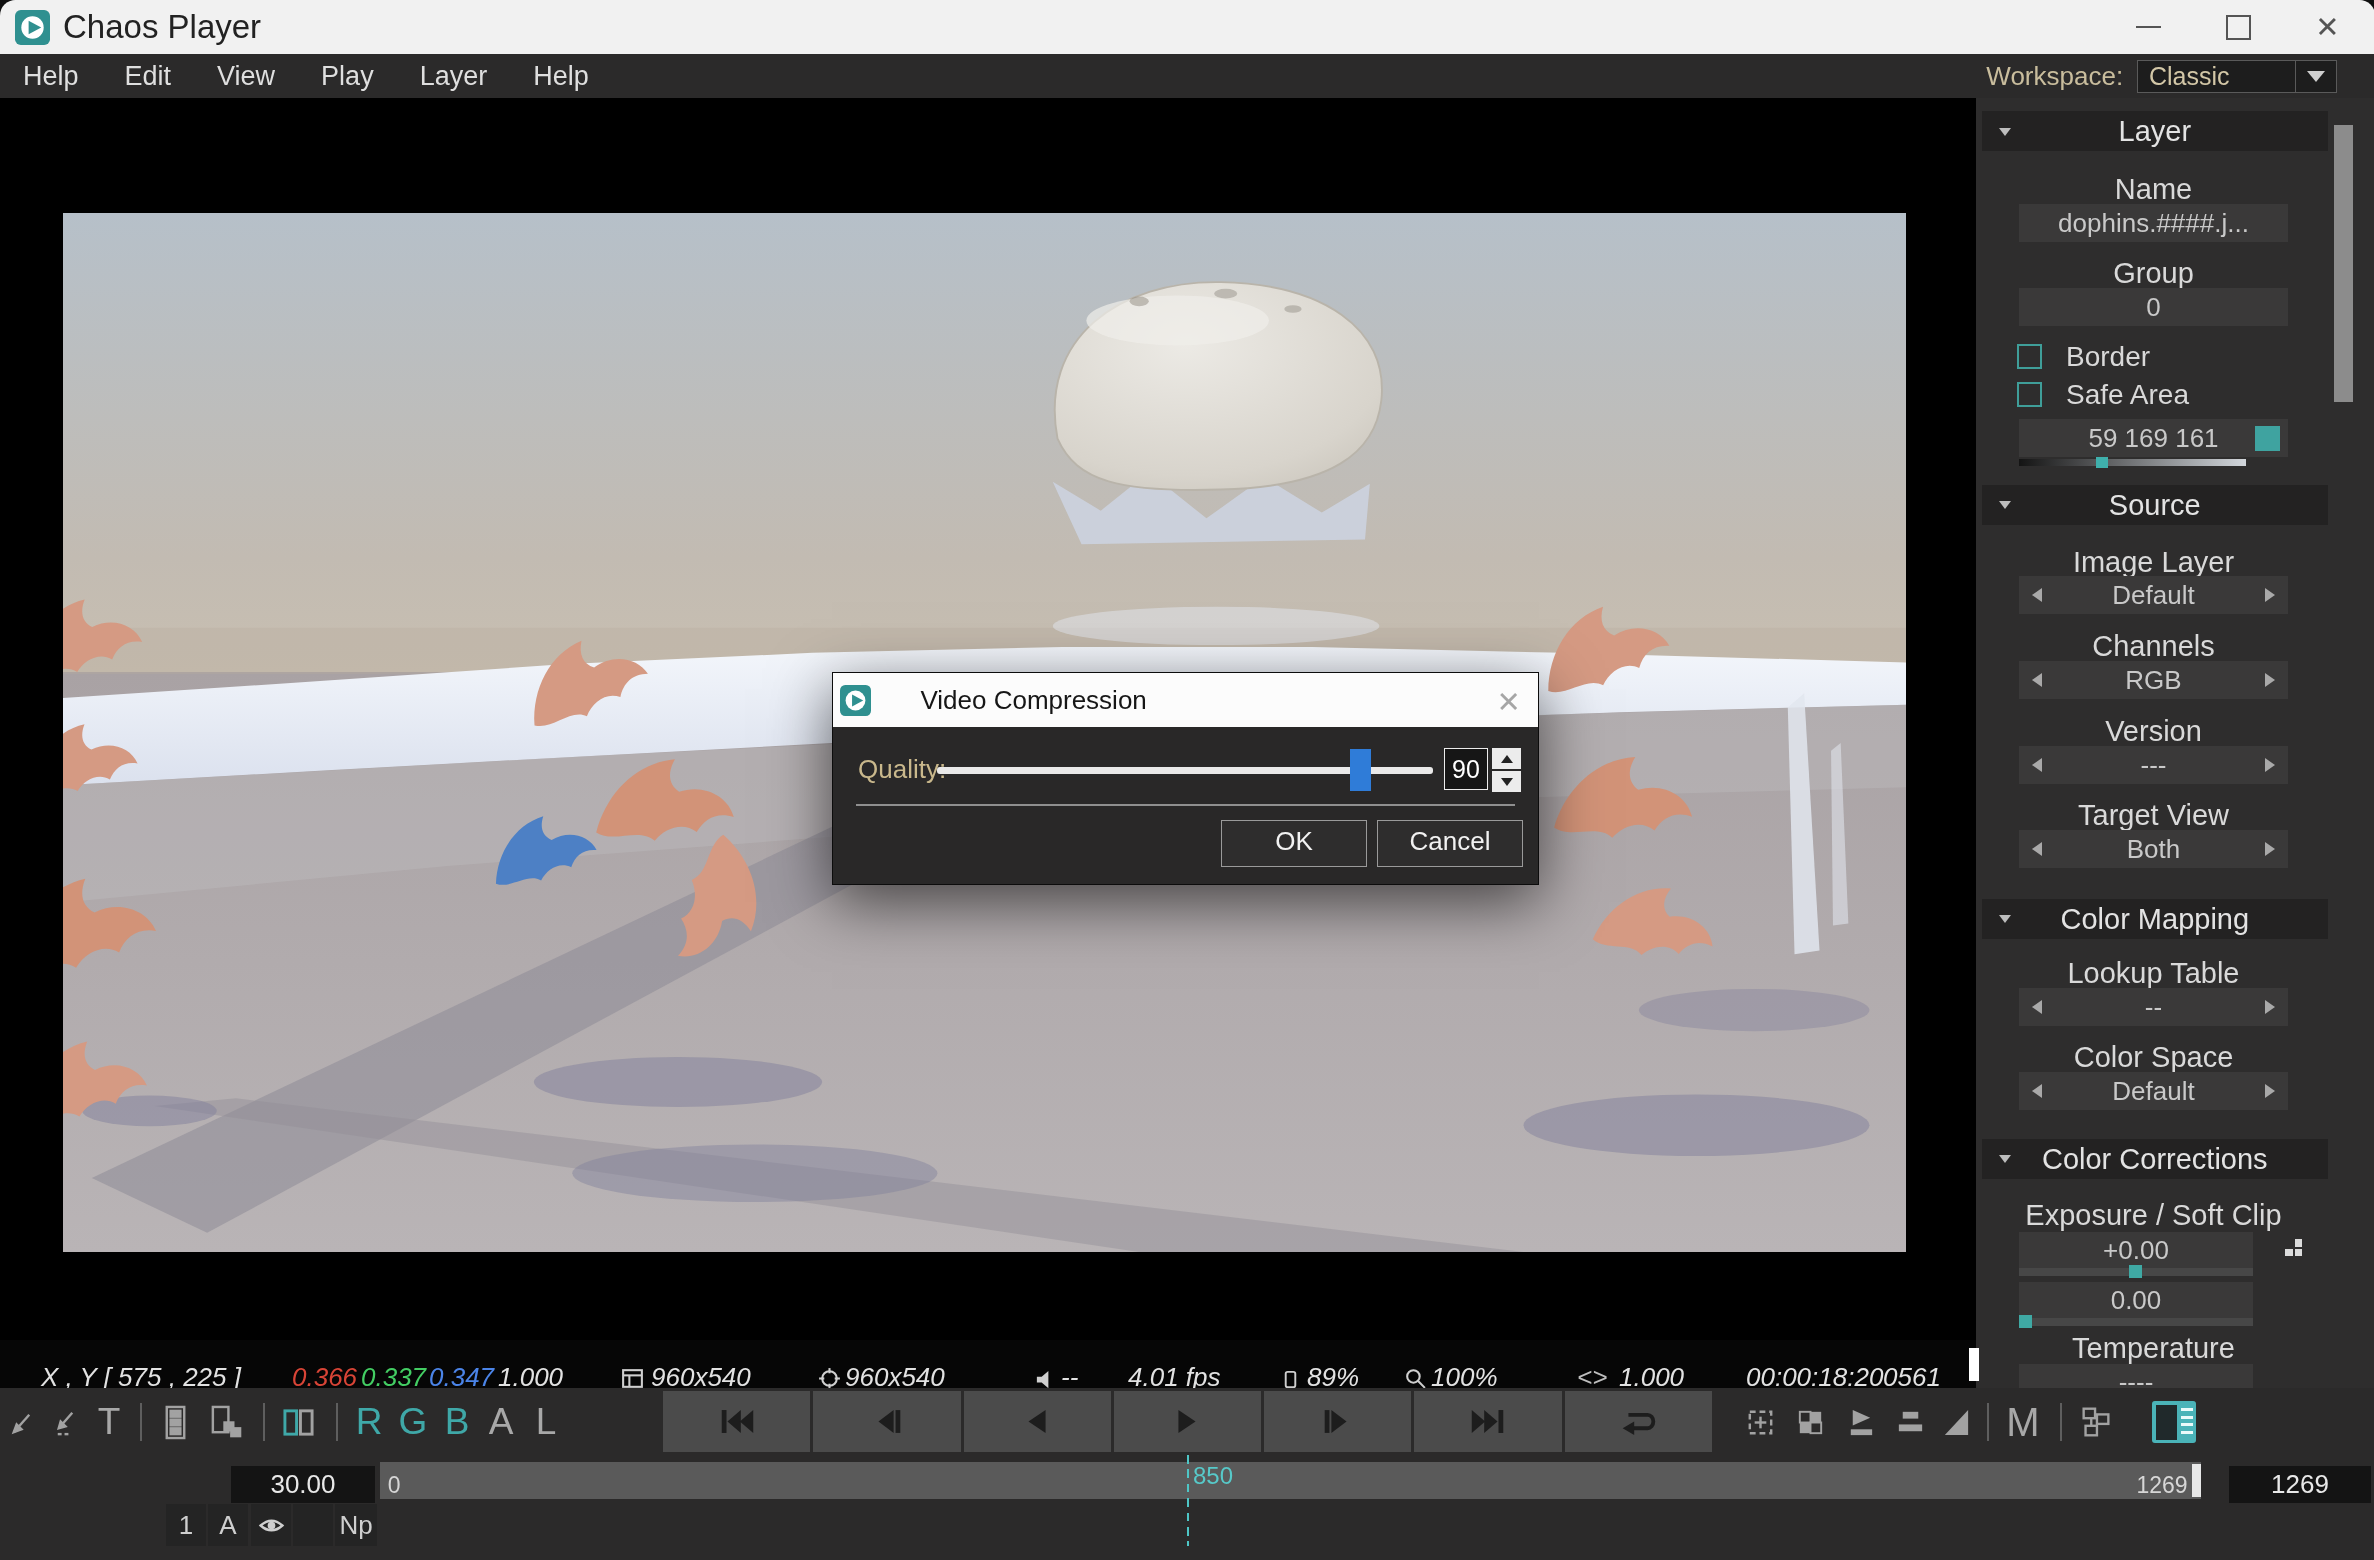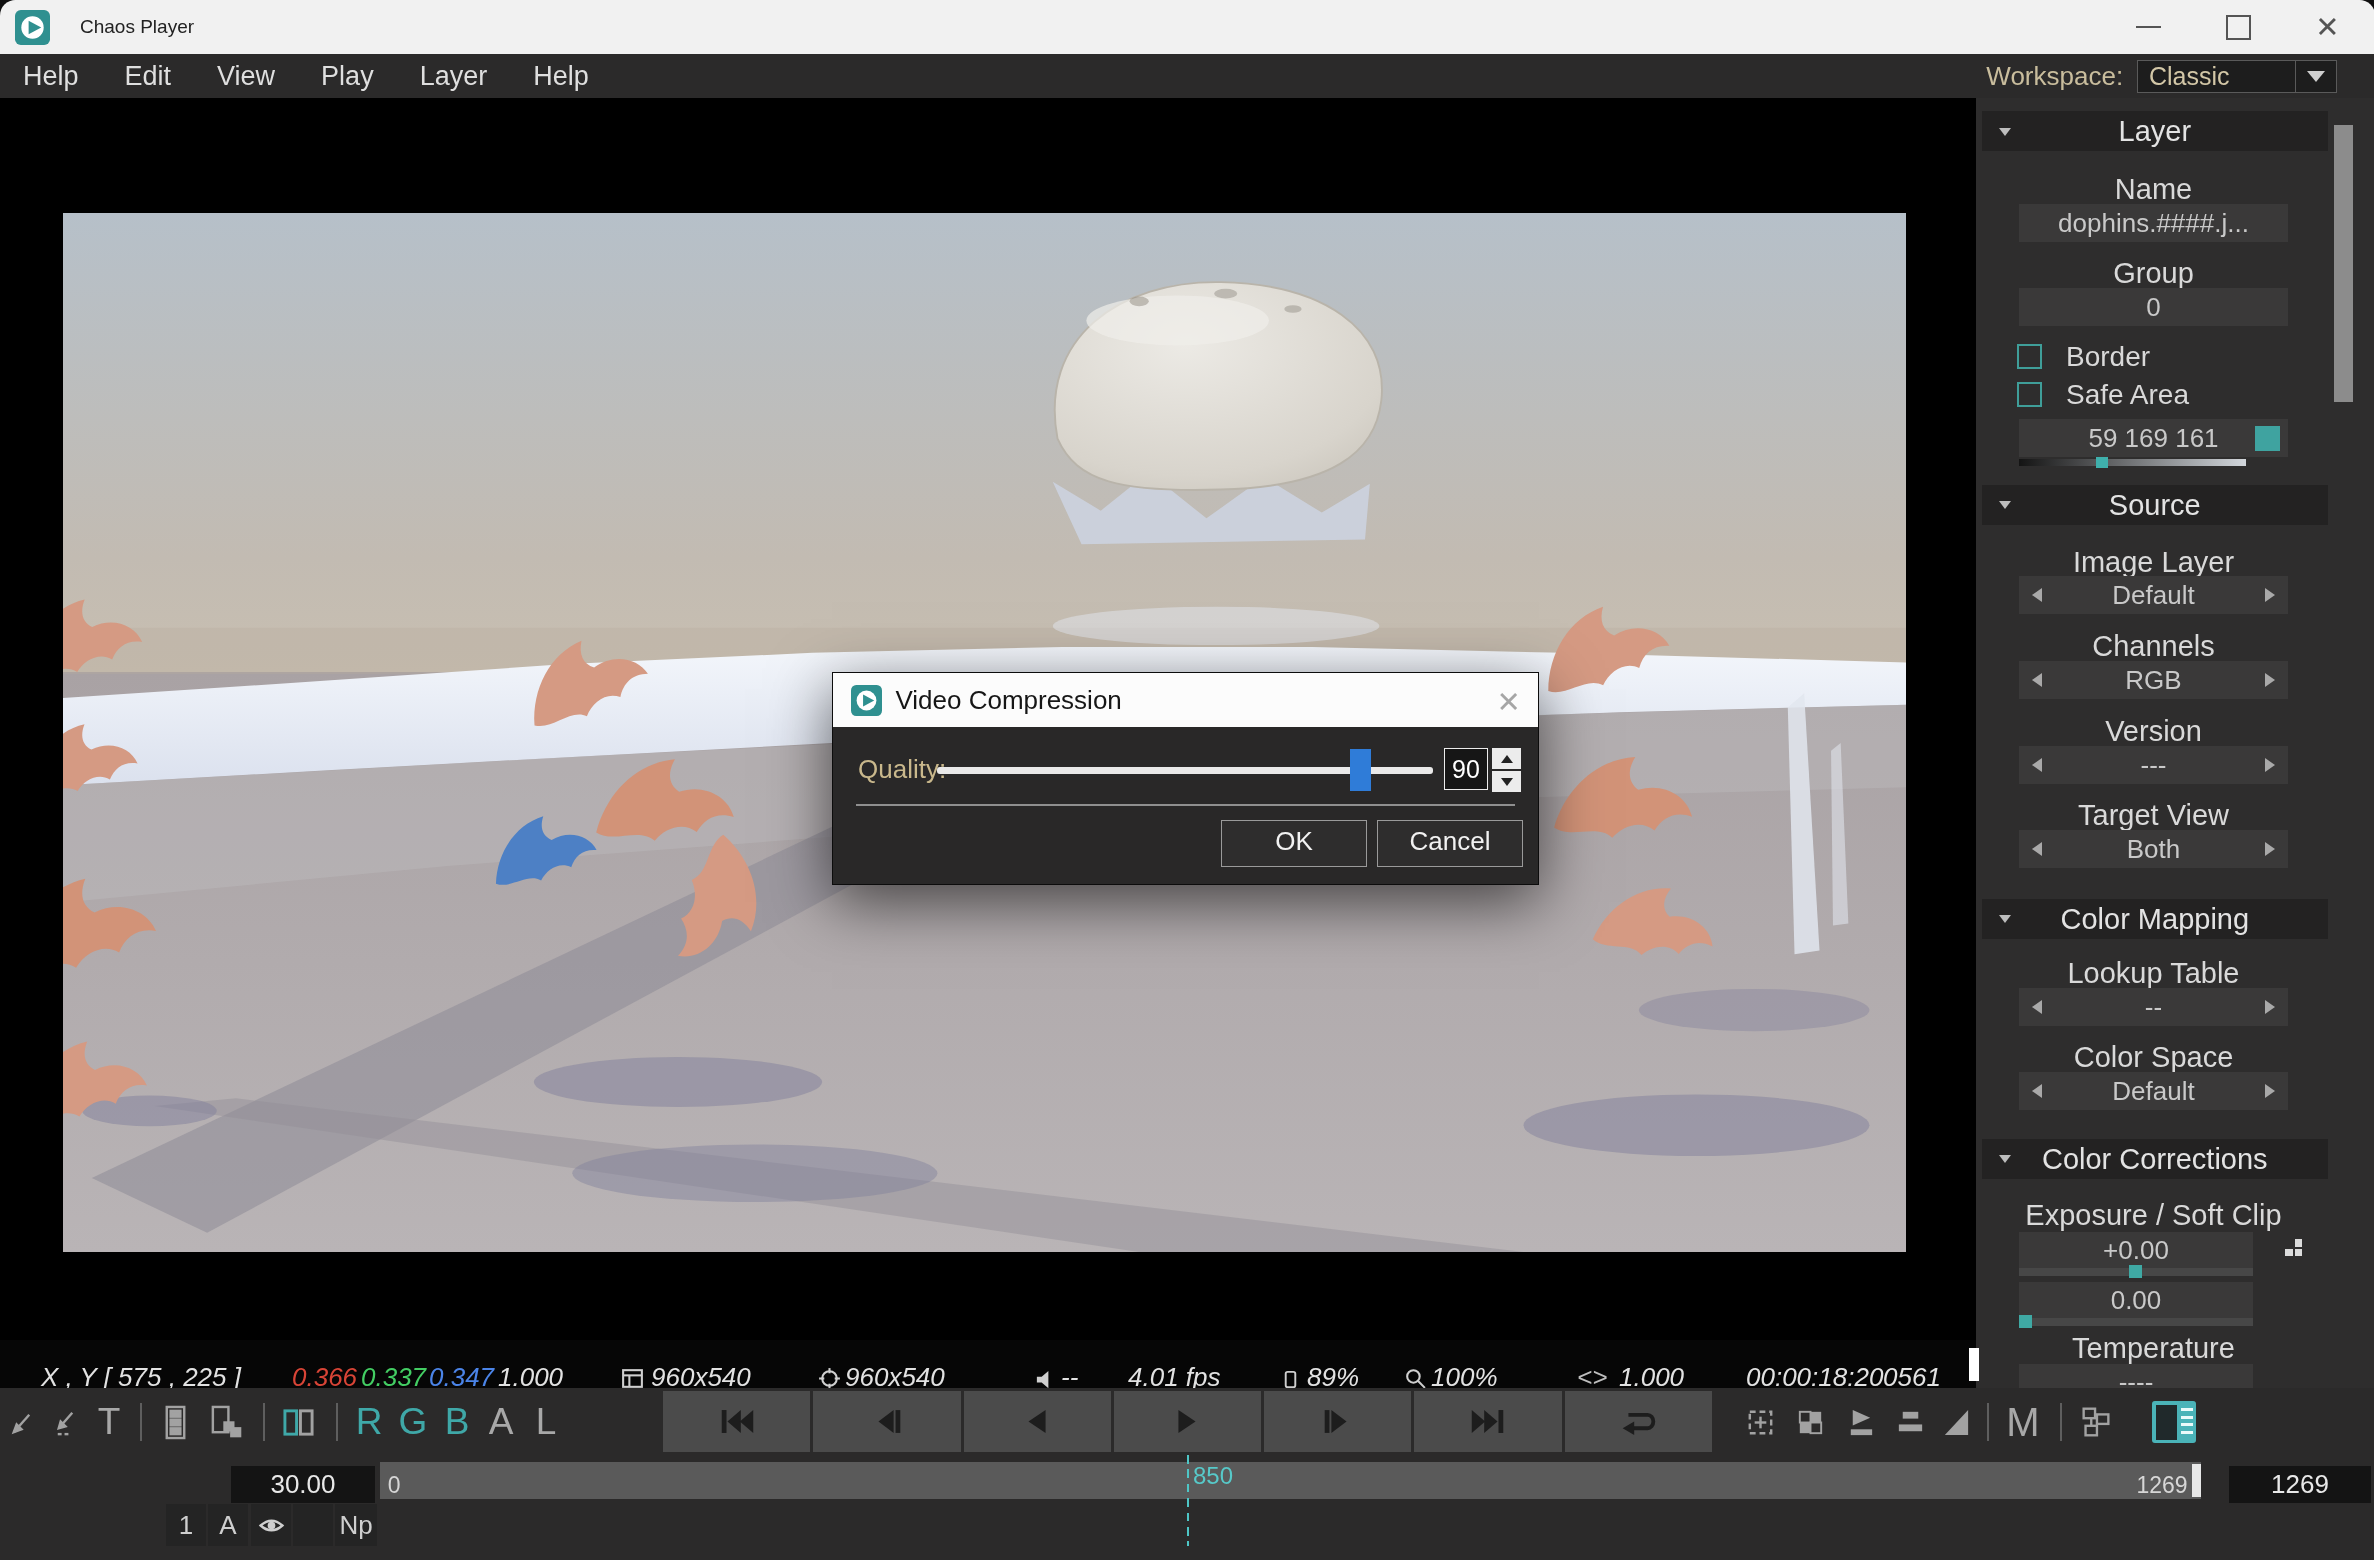--- a/index.html
+++ b/index.html
@@ -1,20 +1,20 @@
 <!DOCTYPE html>
 <html><head>
 <meta charset="utf-8">
 <style>
   html,body{margin:0;padding:0;background:#101010;}
   .app{position:relative;width:2375px;height:1560px;background:#1e1e1e;font-family:"Liberation Sans",sans-serif;overflow:hidden;border-radius:15.4px 15.4px 0 0;}
   
   .titlebar{position:absolute;left:0;top:0;width:2375px;height:54px;background:#f1f1f1;border-radius:13.4px 13.4px 0 0;}
   .appicon{position:absolute;left:15.4px;top:9.6px;width:35px;height:35px;}
-  .title-text{position:absolute;left:63px;top:0;height:54px;line-height:54px;font-size:19px;color:#222;margin-left:17px;}
+  .title-text{position:absolute;left:63px;top:0;height:54px;line-height:54px;font-size:33px;color:#222;}
   .winbtn{position:absolute;top:0;width:67px;height:54px;display:flex;align-items:center;justify-content:center;}
   .glyph-min{width:25px;height:2.9px;background:#555;}
   .glyph-max{width:21px;height:21px;border:2.9px solid #555;}
   .glyph-close{font-size:29px;color:#555;line-height:1;}
   
   .menubar{position:absolute;left:0;top:54px;width:2375px;height:44px;background:#2b2a2a;display:flex;align-items:center;}
   .menu-item{padding:0 23px;font-size:27px;color:#dfdfdf;line-height:44px;}
   .workspace{position:absolute;right:38px;top:4.8px;height:35px;display:flex;align-items:center;}
   .ws-label{font-size:26px;color:#c9bd9d;margin-right:13.4px;}
   .ws-box{width:146px;height:31px;background:#1d1d1d;border:1.9px solid #5a5a5a;color:#d3c7a7;font-size:25px;line-height:31px;padding-left:11.5px;}
@@ -39,21 +39,21 @@
   .gradhandle{position:absolute;left:34%;top:-1.9px;width:11.5px;height:10.6px;background:#3fb0ac;}
   .narrowfield{position:absolute;left:43px;width:234px;height:37px;background:#3a3939;color:#c9c9c9;font-size:26px;text-align:center;line-height:37px;}
   .cslider{position:absolute;left:43px;width:234px;height:7.7px;background:#474747;}
   .cshandle{position:absolute;top:-2.9px;width:13.4px;height:12.5px;background:#3fa9a4;}
   .nodeicon{position:absolute;left:309px;width:25px;height:21px;}
   .nodeicon i{position:absolute;width:7.7px;height:7.7px;background:#dcdcdc;}
   .vscroll{position:absolute;left:357px;top:0;width:21px;height:1290px;}
   .vthumb{position:absolute;left:1px;top:27px;width:19px;height:277px;background:#8c8c8c;}
   
   .dialog{position:absolute;left:832px;top:672px;width:705px;height:211px;border:1px solid #0c0c0c;box-shadow:0 17.3px 58px rgba(0,0,0,.6);}
-  .dlg-title{position:absolute;left:0;top:0;right:0;height:54px;background:#fcfcfc;display:flex;align-items:center;padding-left:18px;}
+  .dlg-title{position:absolute;left:0;top:0;right:0;height:54px;background:#fcfcfc;display:flex;align-items:center;padding-left:7px;gap:36px;}
   .dlg-title-text{margin-left:13.4px;font-size:26px;color:#161616;}
   .dlg-close{position:absolute;right:17.3px;top:11.5px;font-size:29px;color:#a6a6a6;}
   .dlg-body{position:absolute;left:0;top:54px;right:0;bottom:0;background:#292828;}
   .q-label{position:absolute;left:25px;top:27px;font-size:26px;color:#c9b88c;}
   .q-track{position:absolute;left:104px;top:40px;width:496px;height:6.7px;background:#e9e9e9;border-radius:2.9px;}
   .q-handle{position:absolute;left:517px;top:22px;width:21px;height:42px;background:#2f7cd8;}
   .q-spin{position:absolute;left:611px;top:21px;width:42px;height:40px;background:#161616;border:1.9px solid #ececec;color:#fff;font-size:25px;text-align:center;line-height:40px;}
   .q-step{position:absolute;left:659px;top:21px;width:29px;height:44px;}
   .q-step .sb{position:absolute;left:0;width:29px;height:21px;background:#ececec;display:flex;align-items:center;justify-content:center;}
   .tri-up-s{width:0;height:0;border-left:6.7px solid transparent;border-right:6.7px solid transparent;border-bottom:8.6px solid #222;}

